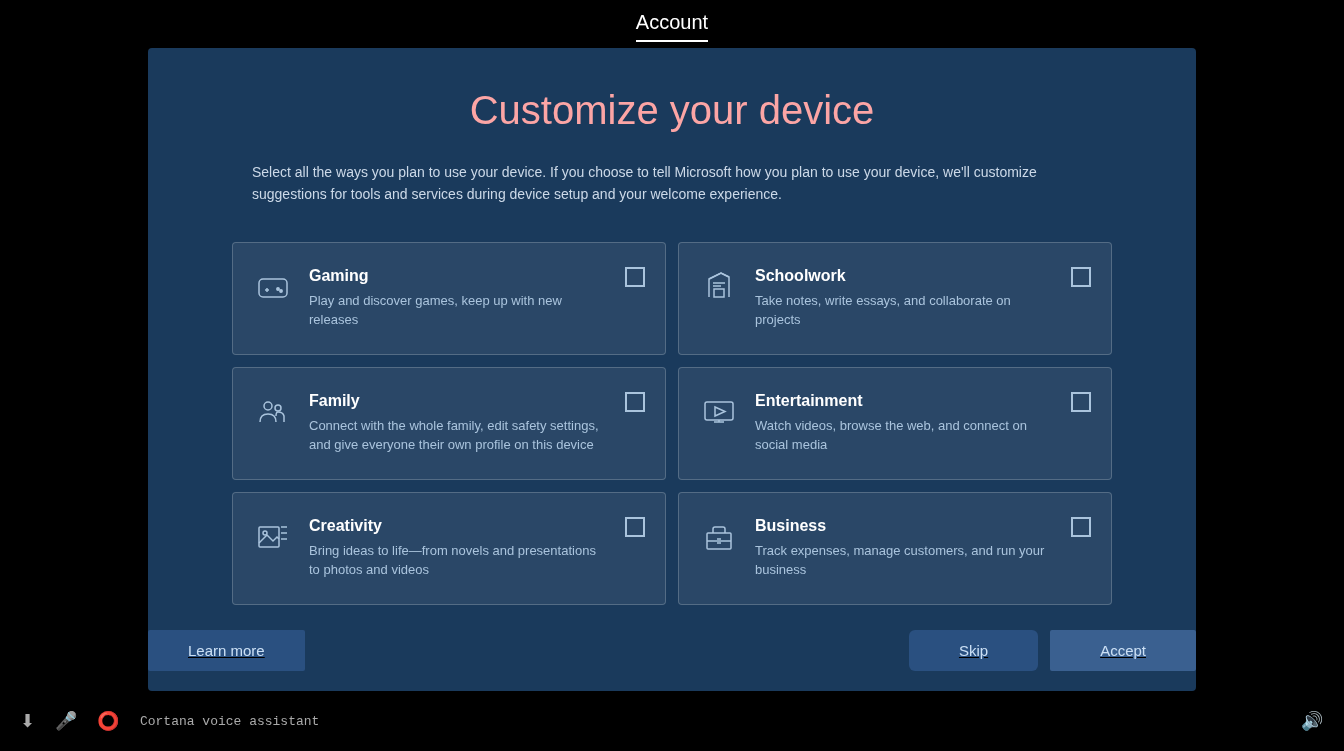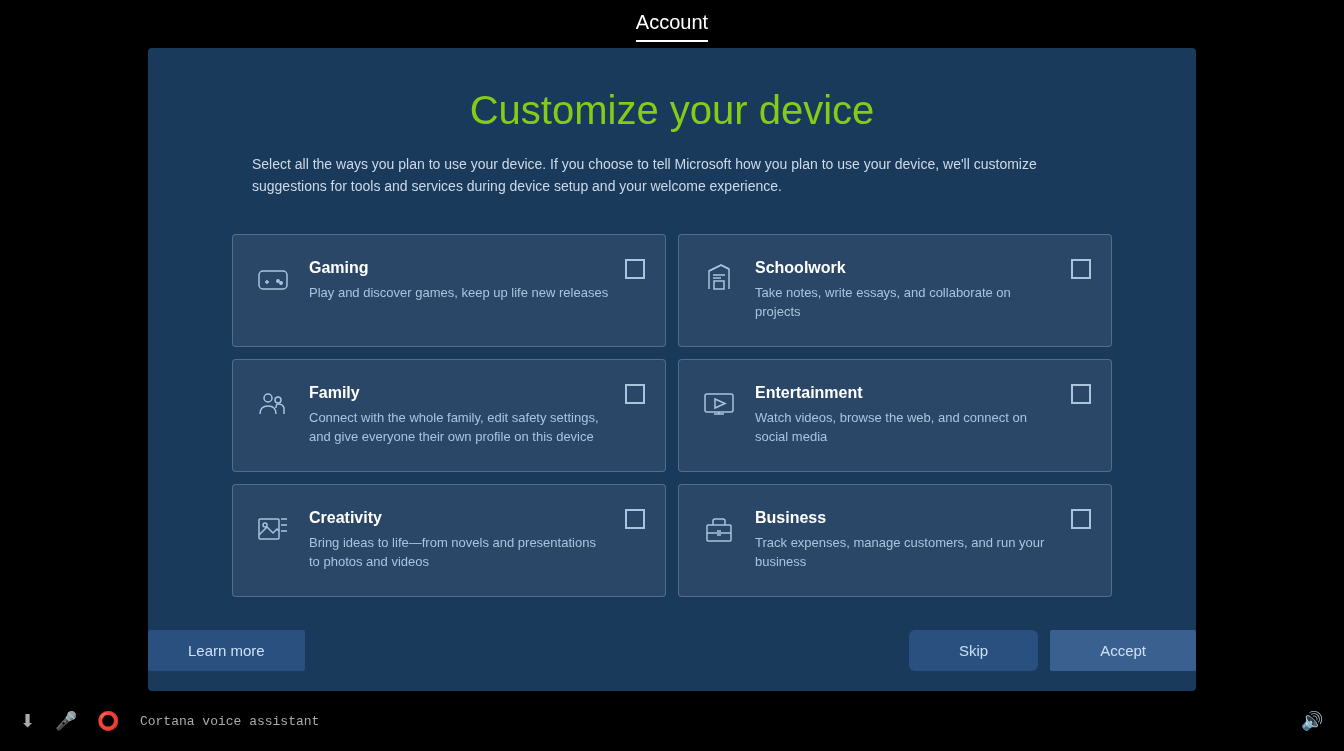--- a/index.html
+++ b/index.html
@@ -62,24 +62,24 @@
       bottom: 60px;
       background: #1a3a5c;
       border-radius: 4px;
       display: flex;
       flex-direction: column;
       align-items: center;
       padding: 40px 60px 30px;
     }
 
     .page-title {
-      color: #84cc16;
+      color: #fca5a5;
       font-size: 40px;
       font-weight: 300;
-      margin-bottom: 20px;
+      margin-bottom: 28px;
       text-align: center;
     }
 
     .page-subtitle {
       color: #ccd9e8;
       font-size: 14px;
       text-align: left;
       max-width: 840px;
       line-height: 1.6;
       margin-bottom: 36px;
@@ -182,20 +182,21 @@
 
     
     .action-buttons {
       display: flex;
       gap: 12px;
       position: absolute;
       bottom: 80px;
       left: 148px;
       right: 148px;
       justify-content: space-between;
+      text-decoration: underline;
     }
 
     .btn-learn-more {
       background: #2a5080;
       color: #cce0f5;
       border: none;
       padding: 12px 40px;
       font-size: 15px;
       cursor: pointer;
       border-radius: 2px;
@@ -255,21 +256,21 @@
         <svg class="svg-icon" viewBox="0 0 36 36">
           <rect x="4" y="10" width="28" height="18" rx="4" stroke="#aac4dd" stroke-width="1.5" fill="none"></rect>
           <line x1="12" y1="19" x2="12" y2="23" stroke="#aac4dd" stroke-width="1.5"></line>
           <line x1="10" y1="21" x2="14" y2="21" stroke="#aac4dd" stroke-width="1.5"></line>
           <circle cx="23" cy="20" r="1.2" fill="#aac4dd"></circle>
           <circle cx="26" cy="22" r="1.2" fill="#aac4dd"></circle>
         </svg>
       </div>
       <div class="option-text">
         <div class="option-title">Gaming</div>
-        <div class="option-desc">Play and discover games, keep up life new releases</div>
+        <div class="option-desc">Play and discover games, keep up with new releases</div>
       </div>
       <div class="option-checkbox"></div>
     </div>
 
     <div class="option-card">
       <div class="option-icon">
         <svg class="svg-icon" viewBox="0 0 36 36">
           <path d="M8 28 L8 10 L20 4 L28 8 L28 28" stroke="#aac4dd" stroke-width="1.5" fill="none"></path>
           <path d="M8 10 L20 4 L28 8" stroke="#aac4dd" stroke-width="1.5" fill="none"></path>
           <rect x="13" y="20" width="10" height="8" stroke="#aac4dd" stroke-width="1.5" fill="none"></rect>

